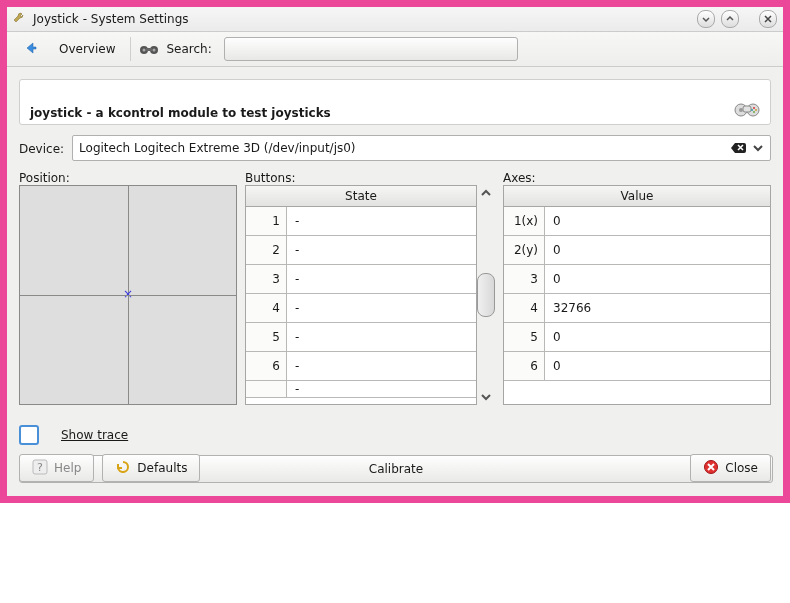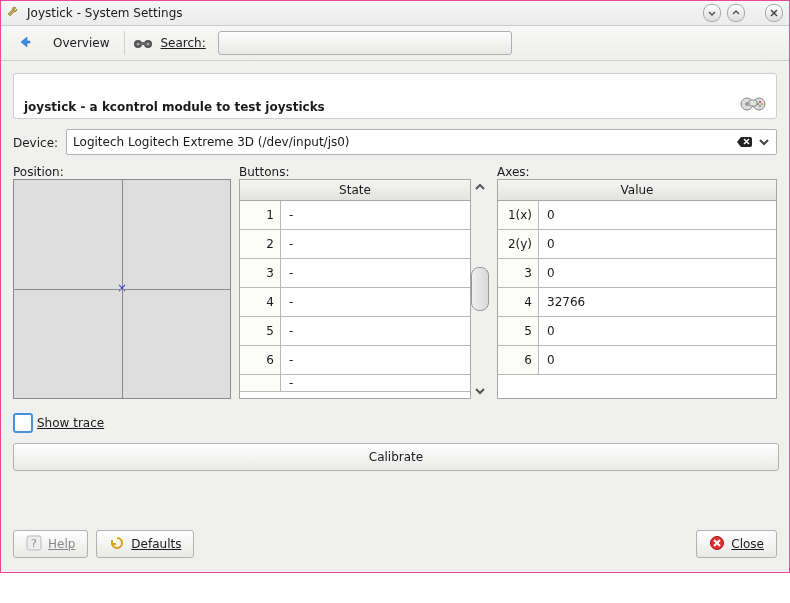--- a/index.html
+++ b/index.html
@@ -1,16 +1,16 @@
 <!DOCTYPE html>
 <html><head>
 <meta charset="utf-8">
 <style>
   html,body{margin:0;padding:0;font-family:"DejaVu Sans","Arial",sans-serif;font-size:12px;background:#fff;color:#1a1a1a}
-  .window{width:790px;height:573px;box-sizing:border-box;position:relative;background:#f0f0ee;border:1px solid #ec4899}
+  .window{width:790px;height:503px;box-sizing:border-box;position:relative;background:#f0f0ee;border:7px solid #ec4899}
   .titlebar{height:24px;background:linear-gradient(#f6f6f6,#ebebeb);border-bottom:1px solid #ccc;display:flex;align-items:center;padding:0 6px;font-size:12px}
   .titlebar .titlewrench{width:14px;height:14px;margin-right:6px}
   .titlebar .wbtns{margin-left:auto;display:flex;gap:6px}
   .wbtn{width:16px;height:16px;border:1px solid #aaa;border-radius:8px;background:linear-gradient(#fff,#ddd);display:flex;align-items:center;justify-content:center;font-size:9px;color:#555;cursor:pointer}
   .toolbar{height:34px;background:linear-gradient(#f7f7f5,#eeeeec);border-bottom:1px solid #ccc;display:flex;align-items:center;padding:0 10px;gap:8px}
   .tbbtn{height:26px;display:flex;align-items:center;gap:20px;padding:0 6px;border-radius:3px;cursor:pointer}
   .tbsep{width:1px;height:24px;background:#cfcfcd}
   .search-input{width:280px;height:22px;border:1px solid #b0b0b0;border-radius:3px;background:linear-gradient(#fefefe,#e8e8e6);padding:0 6px;margin-left:4px}
   .content{padding:12px 12px 0 12px}
   .module-hdr{height:36px;background:#fff;border:1px solid #cfcfcd;border-radius:3px;display:flex;align-items:flex-end;padding:4px 10px;font-weight:bold;margin-bottom:10px}
@@ -21,42 +21,42 @@
   .combo .clr{position:absolute;right:22px;top:3px}
   .combo .chev{position:absolute;right:6px;top:6px}
   .cols{display:flex;gap:8px;margin-bottom:10px}
   .col{display:flex;flex-direction:column}
   .col-lbl{font-size:12px;}
   .poscol{width:218px}
   .posbox{width:218px;height:220px;background:#dedede;border:1px solid #8a8a88;position:relative;box-sizing:border-box}
   .posbox:before{content:"";position:absolute;left:50%;top:0;bottom:0;border-left:1px solid #8a8a88}
   .posbox:after{content:"";position:absolute;top:50%;left:0;right:0;border-top:1px solid #8a8a88}
   .posx{position:absolute;font-size:12px;color:#3a3ae0}
-  .showtrace{display:flex;align-items:center;gap:4px;margin-top:14px}
+  .showtrace{display:flex;align-items:center;gap:22px;margin-top:20px}
   .ck{width:16px;height:16px;border:2px solid #4a90d9;border-radius:3px;background:#fff}
   .showtrace span{text-decoration:underline}
   .btncol{width:250px}
   .axcol{flex:1}
   .tablewrap{display:flex;height:220px}
   .table{flex:1;border:1px solid #a6a6a4;background:#fff;display:flex;flex-direction:column;overflow:hidden}
   .th{height:20px;background:linear-gradient(#f6f6f4,#e2e2e0);border-bottom:1px solid #a6a6a4;display:flex;align-items:center;justify-content:center;font-size:12px}
   .tbody{flex:1;overflow:hidden}
   .trow{height:28px;border-bottom:1px solid #b8b8b6;display:flex}
   .trow .rn{width:34px;border-right:1px solid #b8b8b6;display:flex;align-items:center;justify-content:flex-end;padding-right:6px;background:#fbfbf9}
   .trow .cv{flex:1;display:flex;align-items:center;padding-left:8px}
   .vscroll{width:18px;display:flex;flex-direction:column;align-items:center;justify-content:space-between;padding:2px 0}
   .varrow{width:12px;height:12px}
   .vthumb{width:16px;height:42px;border:1px solid #999;border-radius:8px;background:linear-gradient(90deg,#f0f0f0,#d8d8d8)}
   .calbtn,.fbtn{height:26px;border:1px solid #b2b2b0;border-radius:3px;background:linear-gradient(#fefefe,#e9e9e7);display:flex;align-items:center;justify-content:center;cursor:pointer}
   .calbtn{width:100%}
   .footer{position:absolute;left:12px;right:12px;bottom:14px;display:flex;align-items:center;gap:8px}
   .fbtn{padding:0 12px;gap:6px}
   .fbtn.help{color:#888}
   .footer .spacer{flex:1}
-  .ulinechar{text-decoration:underline}
+  .ulinechar{}
 </style>
 </head>
 <body>
 
 <div class="window">
 
   <div class="titlebar">
     <span class="titlewrench">
       <svg viewBox="0 0 14 14" width="14" height="14">
           <path d="M8 1a3 3 0 0 0-3 3l-4 4 2 2 4-4a3 3 0 0 0 3-3l-2 2-1-1 2-2z" fill="#bfa651" stroke="#7a6a30" stroke-width=".5"></path>

